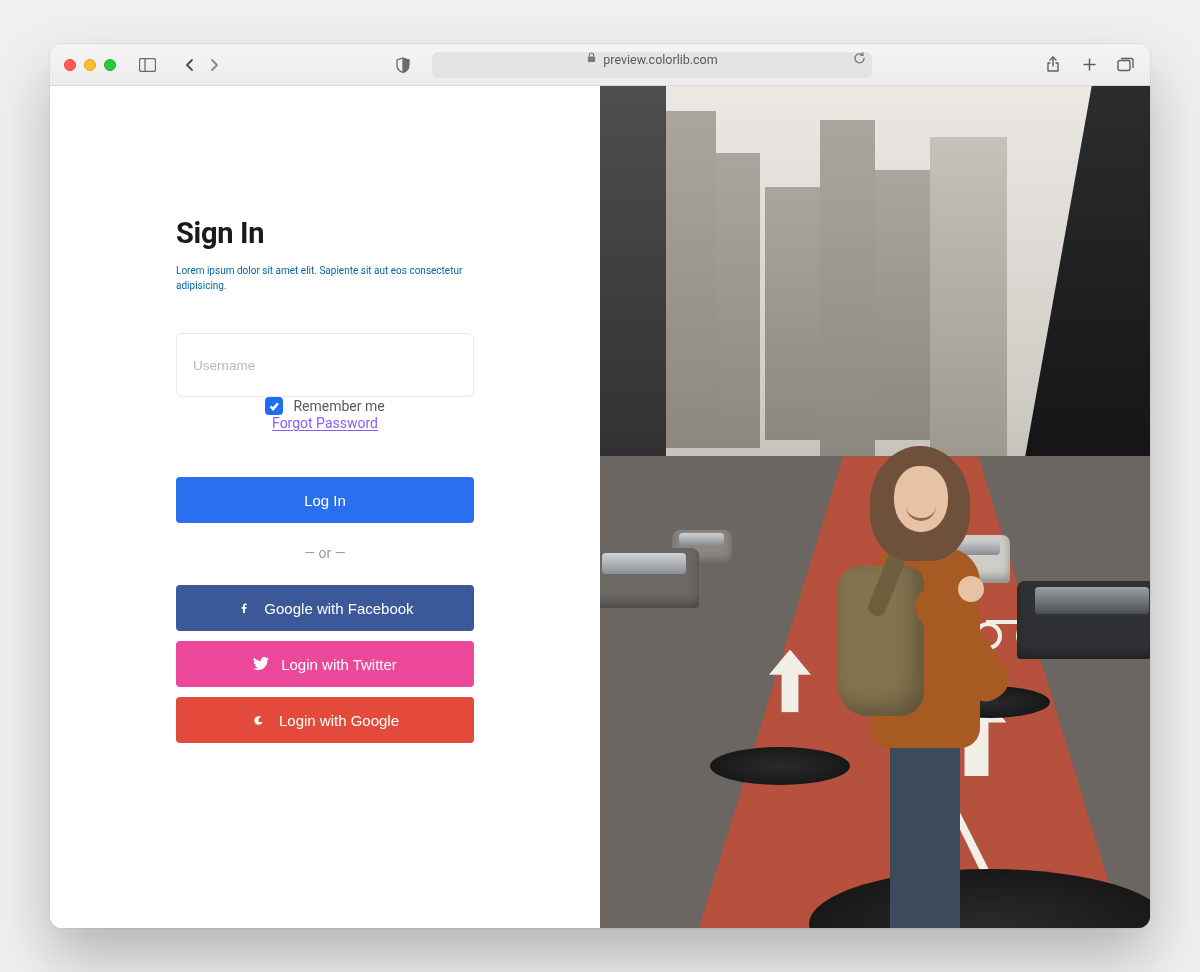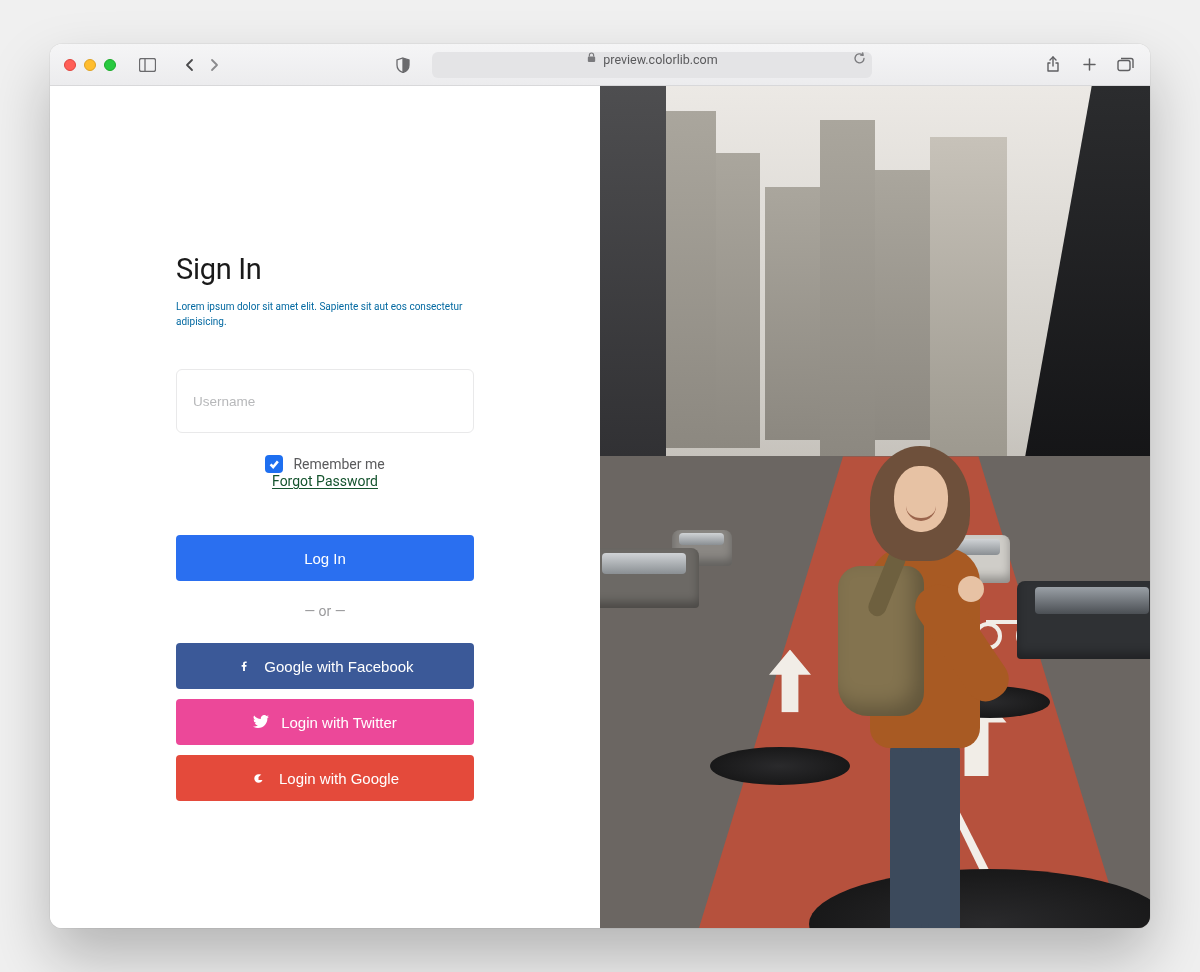--- a/index.html
+++ b/index.html
@@ -76,34 +76,33 @@
     background:#fff;
     display:flex;
     padding: 130px 0 0 0;
     justify-content:center;
   }
   .form {
     width: 298px;
   }
   .form h1 {
     font-size: 29px;
-    font-weight: 400;
+    font-weight: 700;
     color:#1a1a1a;
     margin-bottom: 14px;
     letter-spacing:-0.3px;
-    margin-top:36px;
   }
   .form p.sub {
     font-size: 10px;
     line-height: 1.45;
     color:#0369a1;
     margin-bottom: 40px;
   }
 
-  .field-group { border:1px solid #e9e9ea; border-radius: 6px; overflow:hidden; margin-bottom: 22px;}
+  .field-group { border:1px solid #e9e9ea; border-radius: 6px; overflow:hidden; }
   .field {
     height: 62px;
     display:flex; align-items:center;
     padding: 0 16px;
     border-bottom:1px solid #e9e9ea;
   }
   .field:last-child { border-bottom:none;}
   .field input {
     border:none; outline:none; width:100%;
     font-size: 13.5px; color:#333;
@@ -117,21 +116,21 @@
     margin-bottom: 46px;
     flex-direction: column;
   }
   .remember { display:flex; align-items:center; gap:10px; cursor:pointer;}
   .checkbox {
     width:18px; height:18px; border-radius:4px;
     background:#1e6ff0;
     display:flex; align-items:center; justify-content:center;
   }
   .checkbox svg { width:12px; height:12px; stroke:#fff; stroke-width:3; fill:none;}
-  .forgot { color:#14532d; text-decoration: underline; text-underline-offset:2px;}
+  .forgot { color:#8b5cf6; text-decoration: underline; text-underline-offset:2px;}
 
   .btn {
     width:100%; height:46px; border:none; border-radius:4px;
     font-size:15px; color:#fff; cursor:pointer;
     display:flex; align-items:center; justify-content:center; gap:12px;
   }
   .btn-primary { background:#2a6ff0; margin-bottom: 22px;}
   .or { text-align:center; color:#9a9a9c; font-size:14px; margin-bottom: 24px;}
   .btn-fb { background:#3b5998; margin-bottom: 10px;}
   .btn-tw { background:#ec4899; margin-bottom: 10px;}

